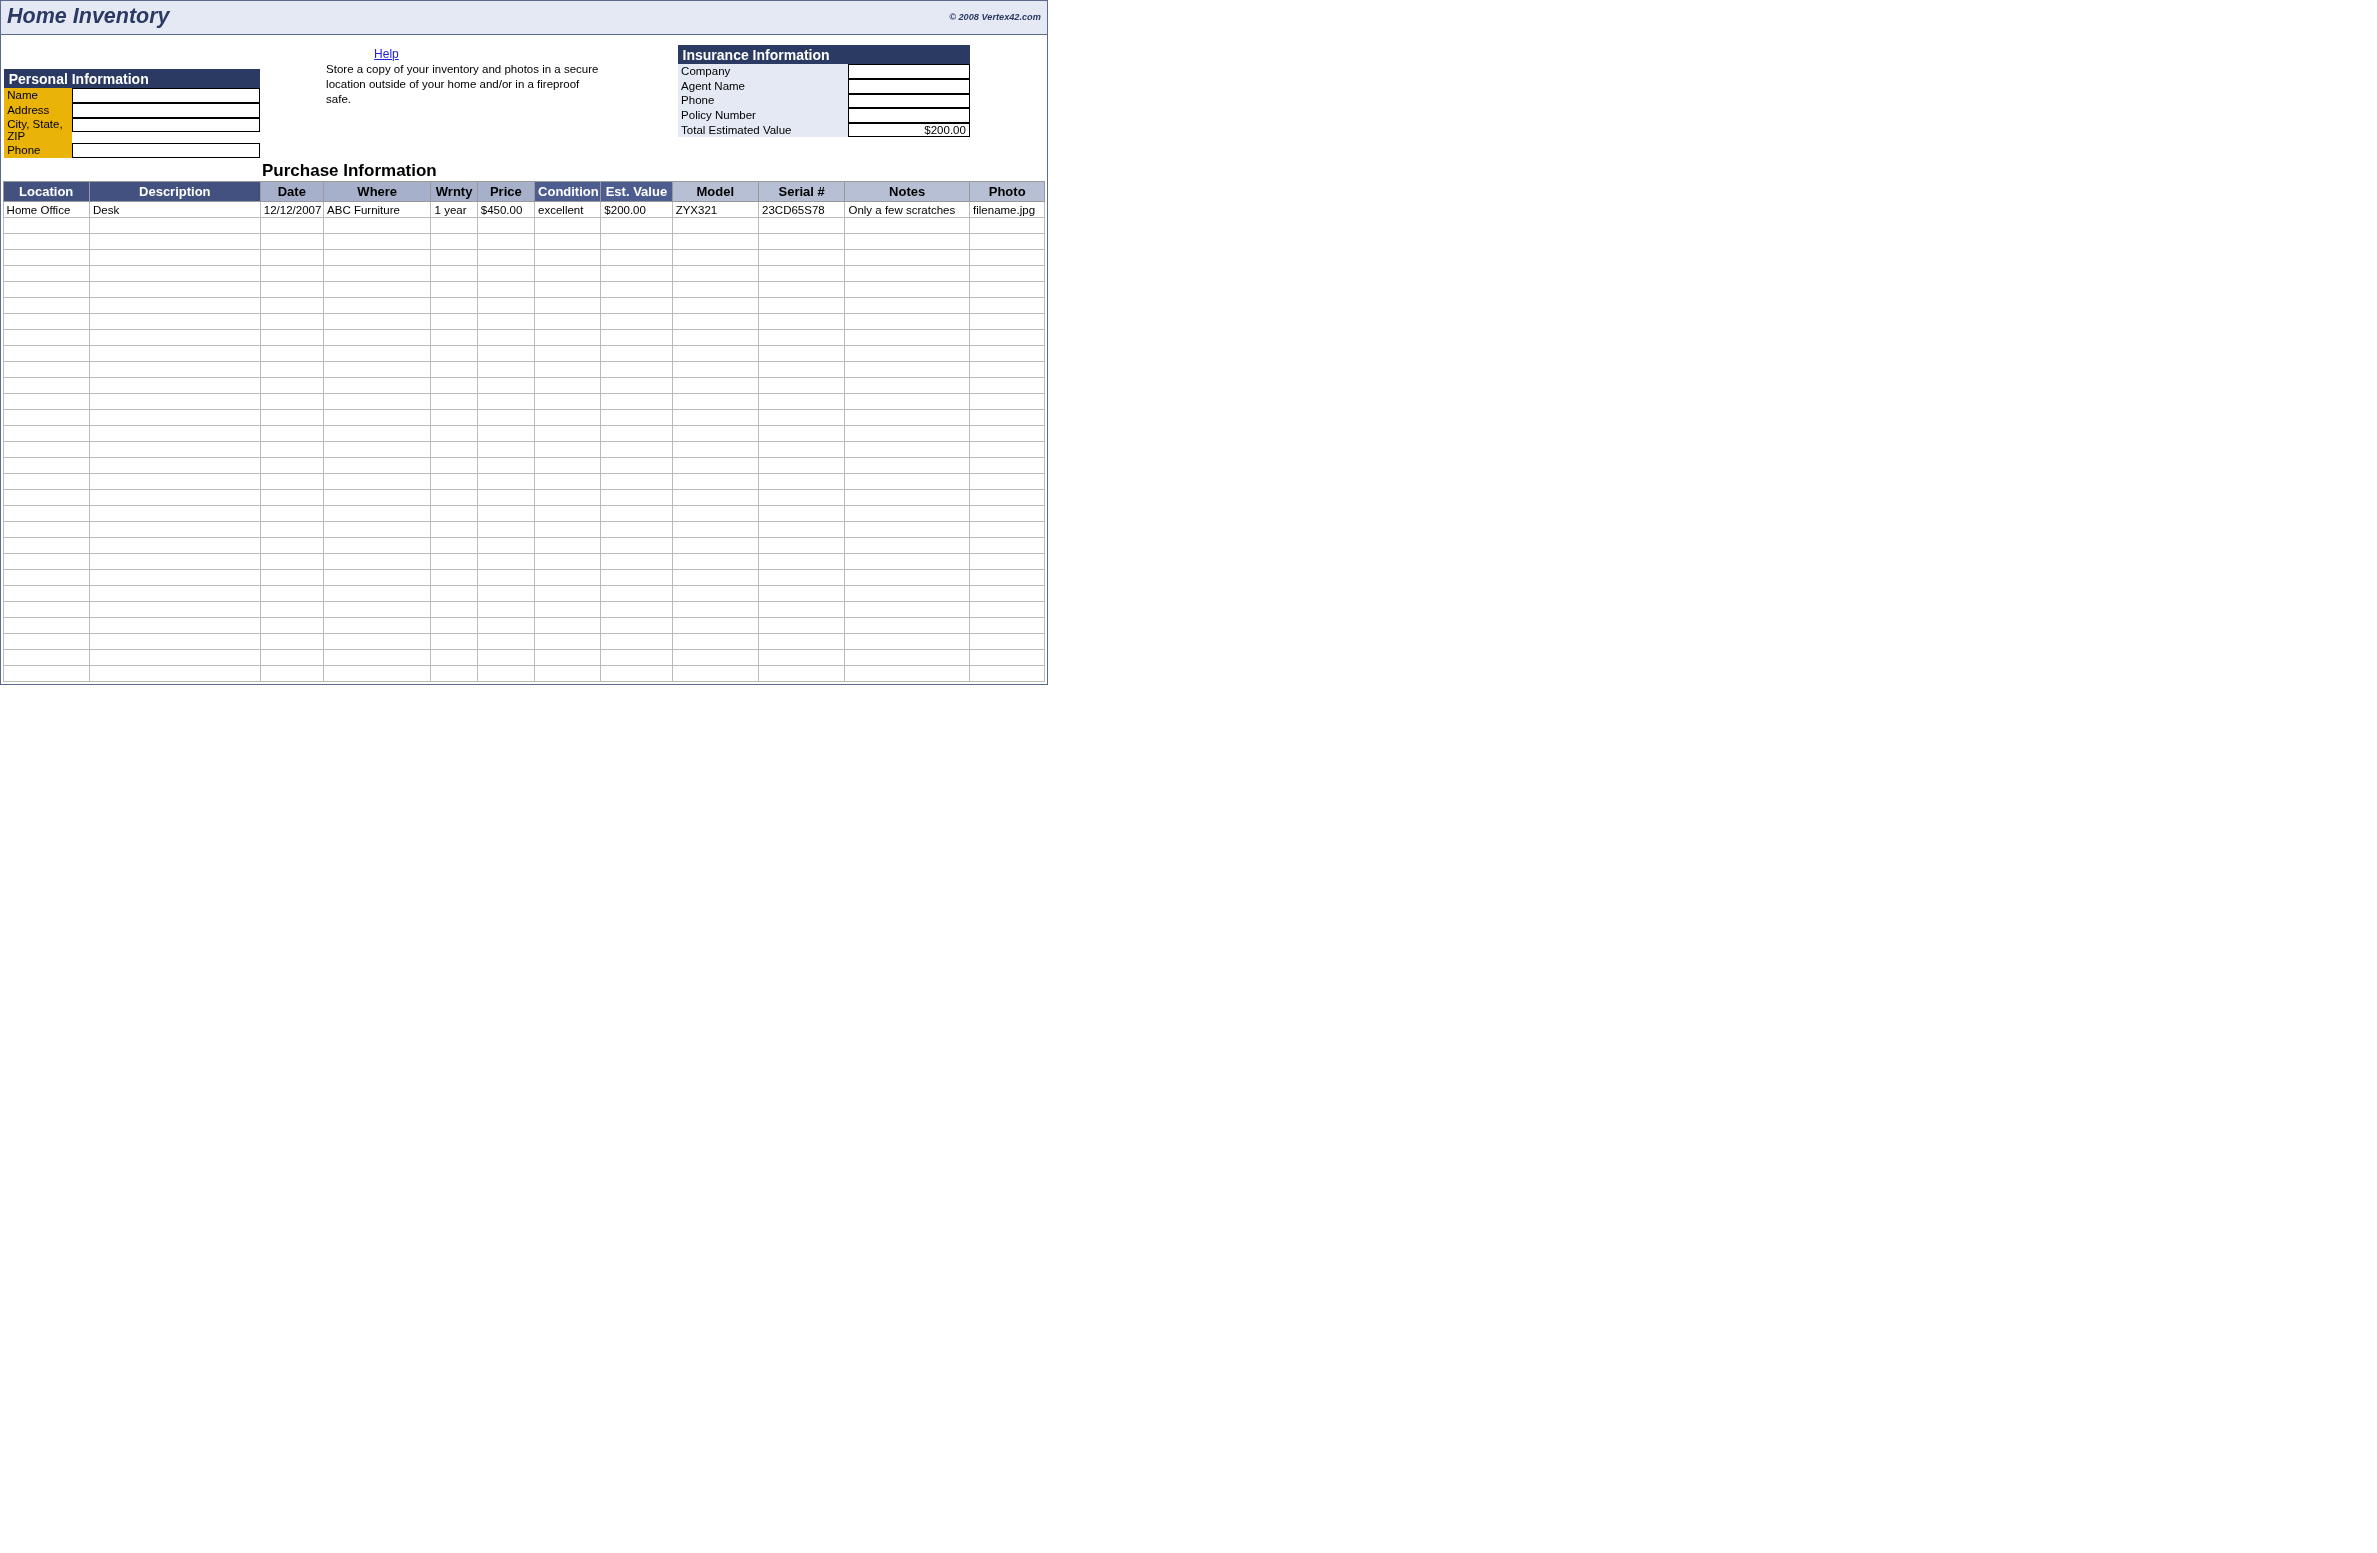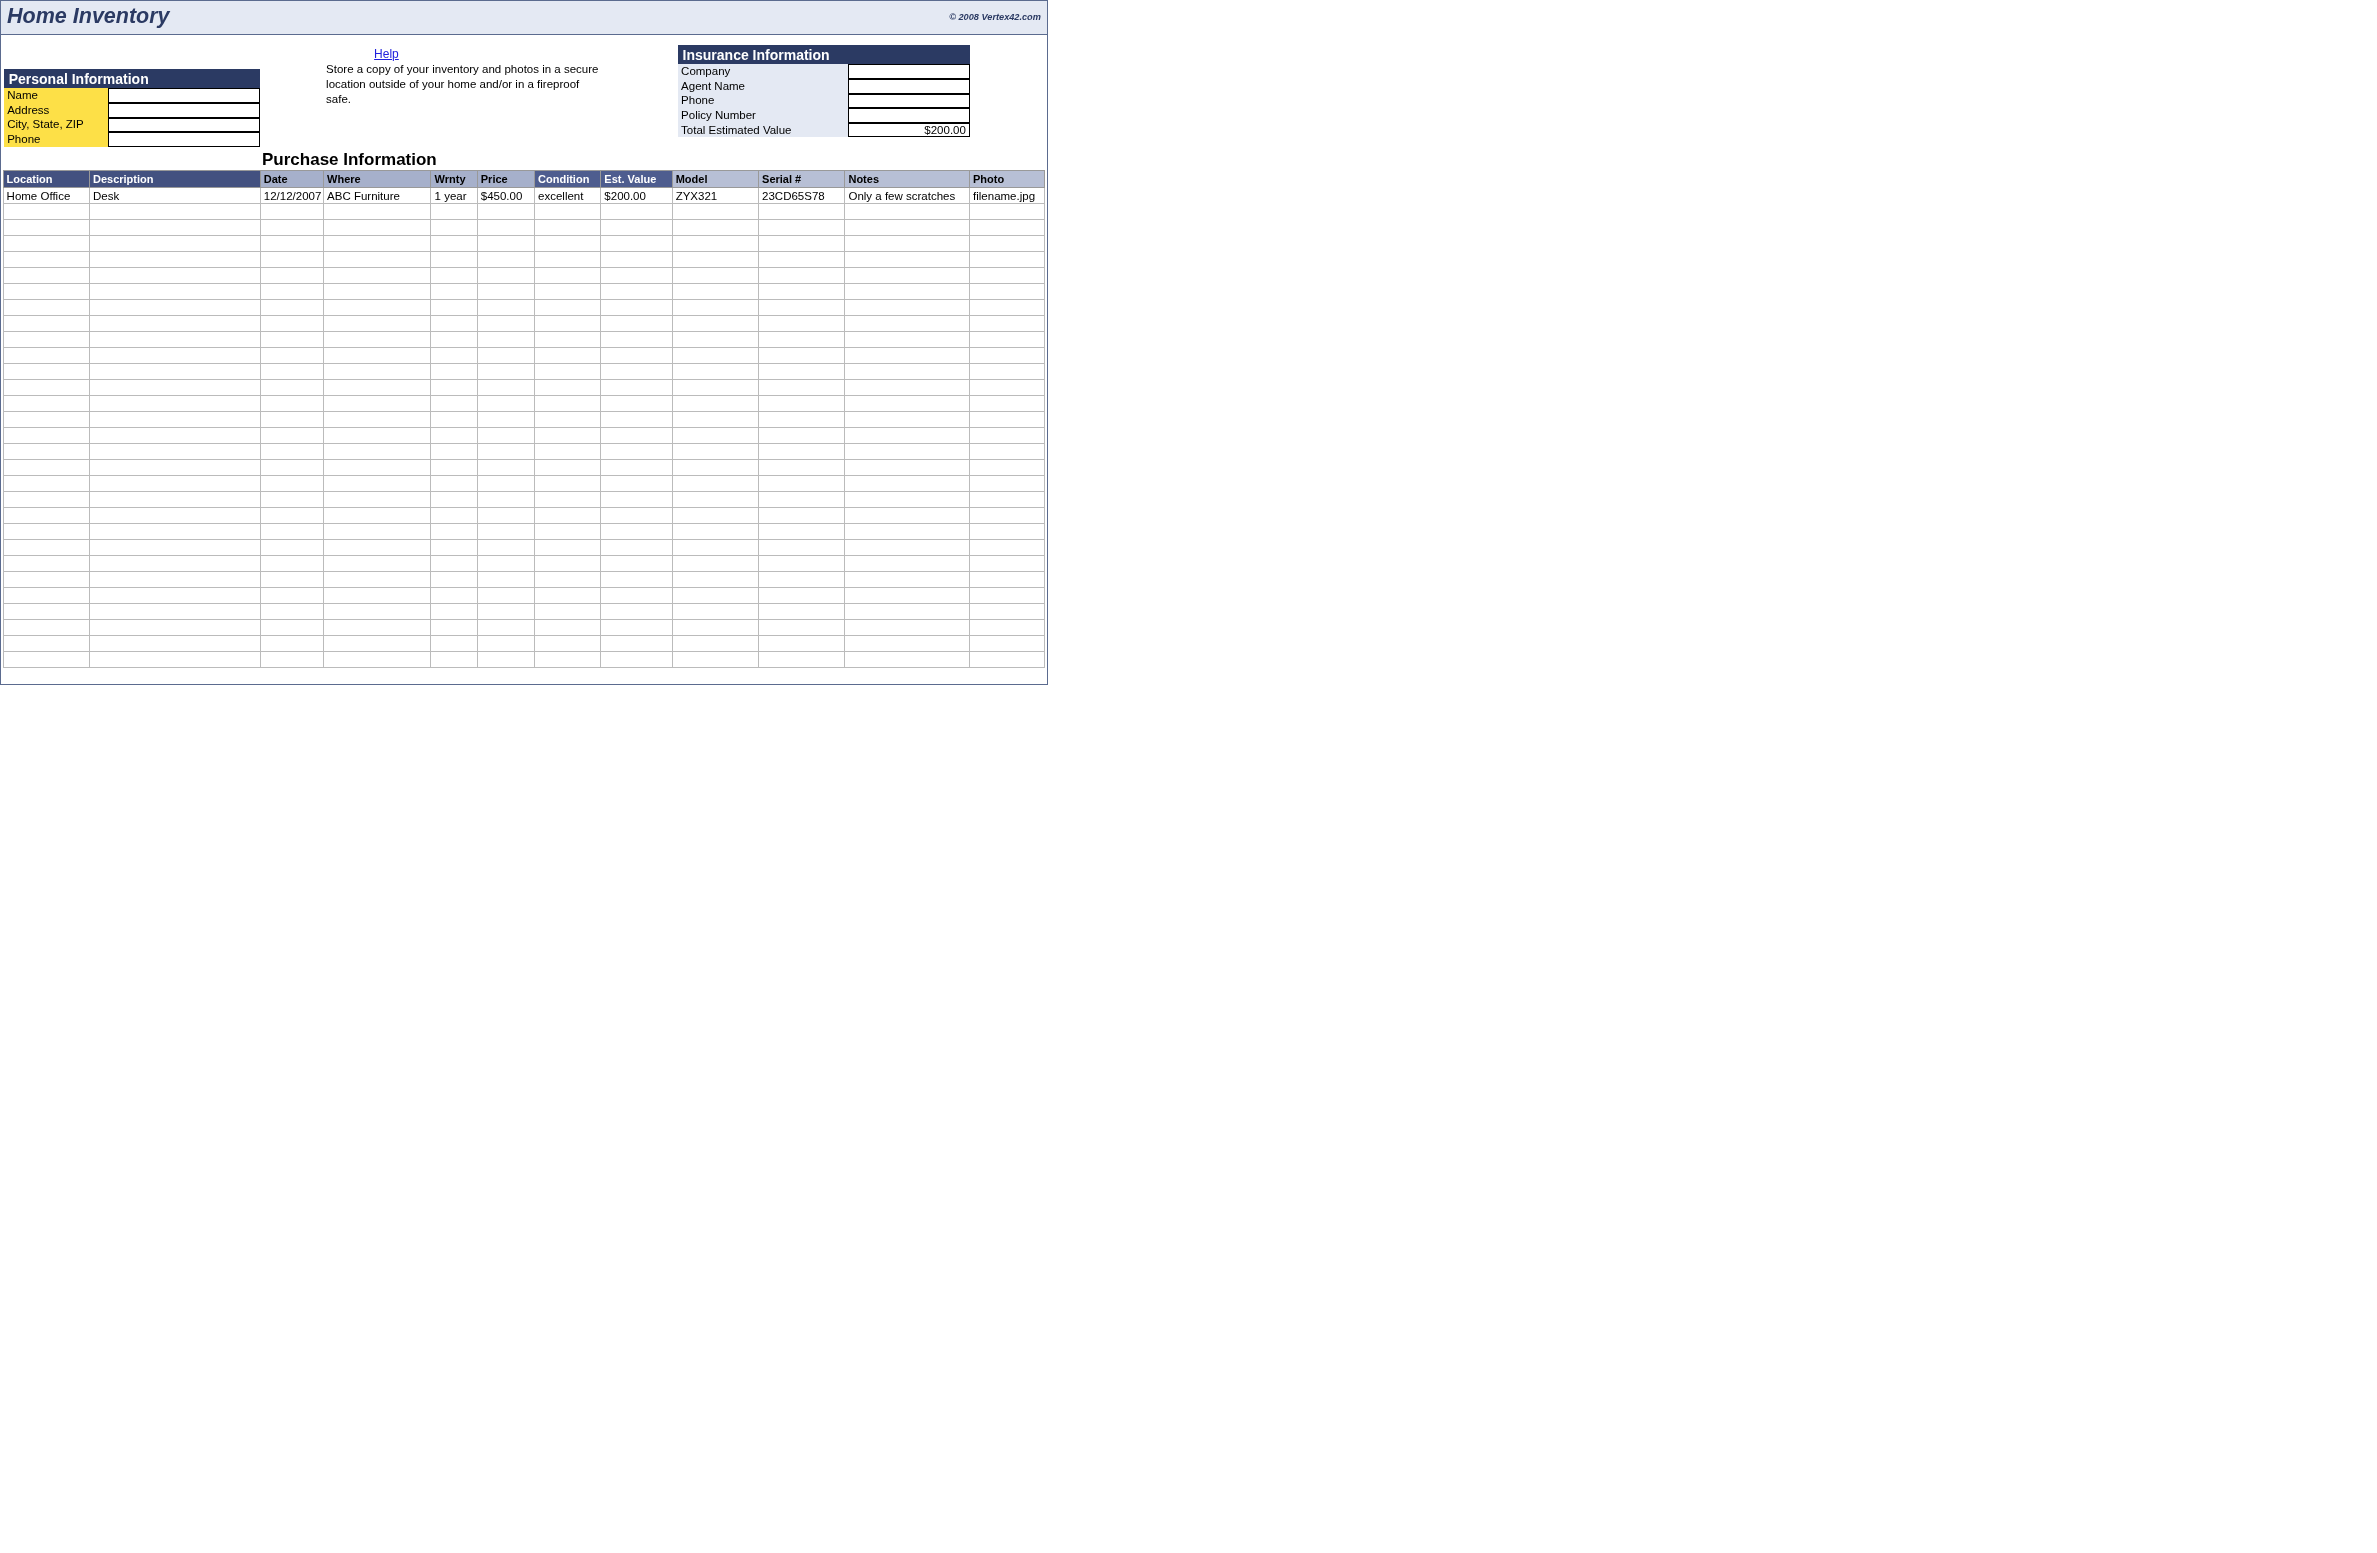--- a/index.html
+++ b/index.html
@@ -44,22 +44,22 @@
     font-weight: bold;
     font-size: 14px;
     padding: 1.5px 4.6px;
   }
   .personal-box { width: 256px; margin-left: 3.1px; margin-top: 24px; }
   .personal-row {
     display: flex;
     border-bottom: none;
   }
   .personal-label {
-    background: #fde047;
-    width: 104px;
+    background: #eab308;
+    width: 68px;
     padding: 0.8px 3.1px;
     font-size: 11.5px;
   }
   .personal-input {
     border: 0.8px solid #000;
     flex: 1;
     height: 14.6px;
     background: #fff;
   }
   .help-section {
@@ -111,23 +111,23 @@
     margin-top: 3.1px;
   }
   .inventory-table {
     width: calc(100% - 3.1px);
     margin-left: 1.5px;
     border-collapse: collapse;
     table-layout: fixed;
   }
   .inventory-table th {
     padding: 2.3px 3.1px;
-    font-size: 11px;
+    font-size: 13px;
     font-weight: bold;
-    text-align: left;
+    text-align: center;
     border: 0.8px solid #999;
   }
   .th-dark { background: #435180; color: #fff; }
   .th-mid  { background: #a6b0cb; color: #000; }
   .th-mid2 { background: #4e5d8f; color: #fff; }
   .th-light{ background: #b7bfd5; color: #000; }
   .inventory-table td {
     border: 0.8px solid #bbb;
     padding: 0.8px 3.1px;
     font-size: 11.5px;

